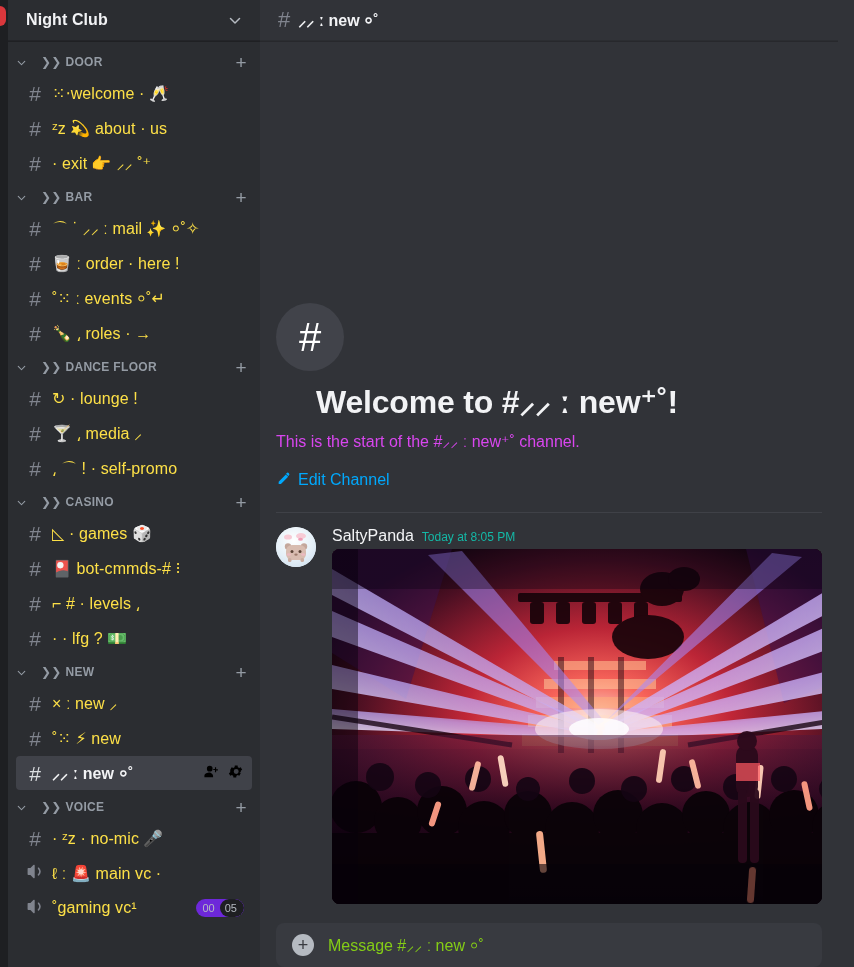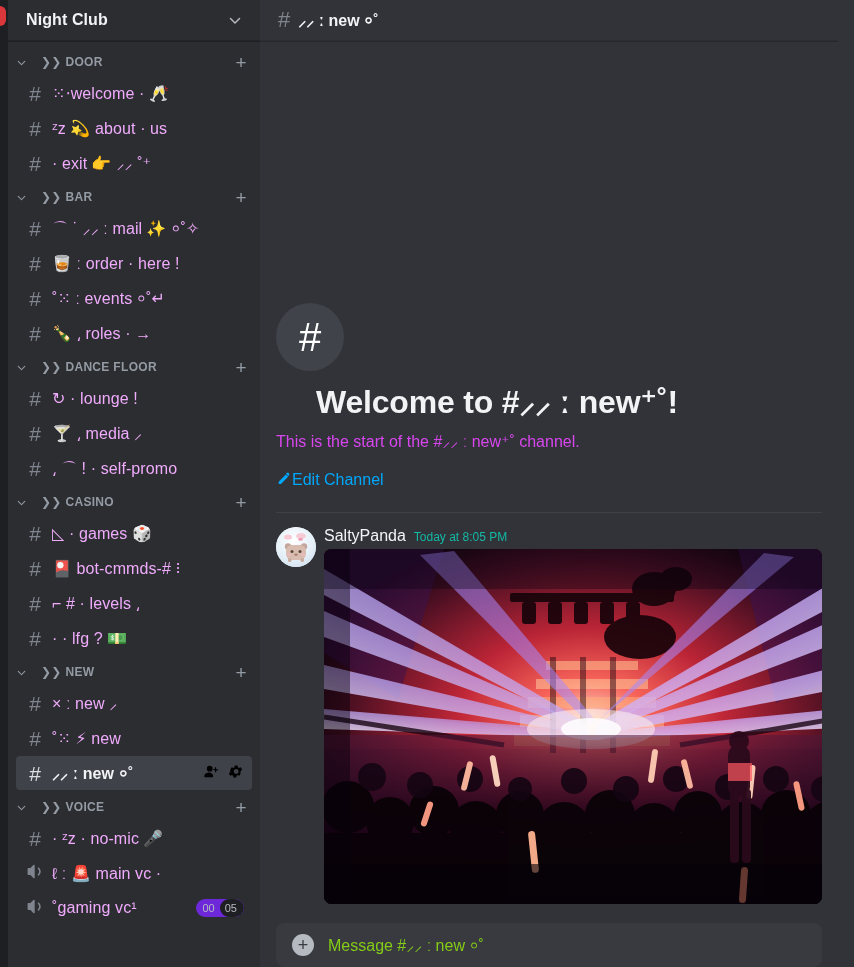--- a/index.html
+++ b/index.html
@@ -67,21 +67,21 @@
     height: 34px; margin: 1px 8px 0 8px; padding: 0 8px;
     border-radius: 4px; cursor: pointer; position: relative;
   }
   .channel.active { background: #404249; }
   .ch-icon {
     color: #80848e; font-size: 21px; line-height: 1;
     flex: 0 0 22px; text-align: center; font-weight: 300;
   }
   .channel.active .ch-icon { color: #dbdee1; }
   .ch-name {
-    color: #f0abfc; font-size: 16px; white-space: nowrap;
+    color: #fde047; font-size: 16px; white-space: nowrap;
     overflow: hidden; flex: 1 1 auto; letter-spacing: .1px;
   }
   .channel.active .ch-name { color: #f2f3f5; font-weight: bold; }
   .ch-actions { display: flex; align-items: center; gap: 7px; margin-left: auto; }
   .ch-actions svg { fill: #b5bac1; }
   .vc-badge {
     display: flex; align-items: center; margin-left: auto;
     background: #6d28d9; border-radius: 9px; height: 18px;
     font-size: 11px; color: #b5bac1; overflow: hidden;
   }
@@ -114,26 +114,26 @@
     background: #41434a; display: flex; align-items: center;
     justify-content: center; color: #ffffff; font-size: 40px;
     font-weight: 300; line-height: 1; margin-bottom: 8px;
   }
   .welcome-title {
     color: #f2f3f5; font-size: 32px; font-weight: bold;
     letter-spacing: -.2px; margin-bottom: 8px; white-space: nowrap; margin-left: 40px;
   }
   .welcome-sub { color: #d946ef; font-size: 16px; margin-bottom: 18px; }
   .edit-channel {
-    display: inline-flex; align-items: center; 
+    display: inline-flex; align-items: center; gap: 6px;
     color: #00a8fc; font-size: 16px; cursor: pointer;
   }
   .divider { height: 1px; background: #3f4147; margin: 22px 16px 0 16px; }
 
-  .message { display: flex; padding: 14px 16px 0 16px; gap: 8px; justify-content: flex-end; }
+  .message { display: flex; padding: 14px 16px 0 16px; gap: 16px; justify-content: flex-end; }
   .avatar {
     width: 40px; height: 40px; border-radius: 50%;
     flex: 0 0 40px; overflow: hidden; background: #e8f1f7;
   }
   .msg-body { flex: 1 1 auto; min-width: 0; }
   .msg-head { display: flex; align-items: baseline; gap: 8px; margin-bottom: 4px; }
   .msg-author { color: #f2f3f5; font-size: 16px; font-weight: 500; }
   .msg-time { color: #14b8a6; font-size: 12px; }
   .msg-image {
     width: 100%; max-width: 534px; height: 355px;

